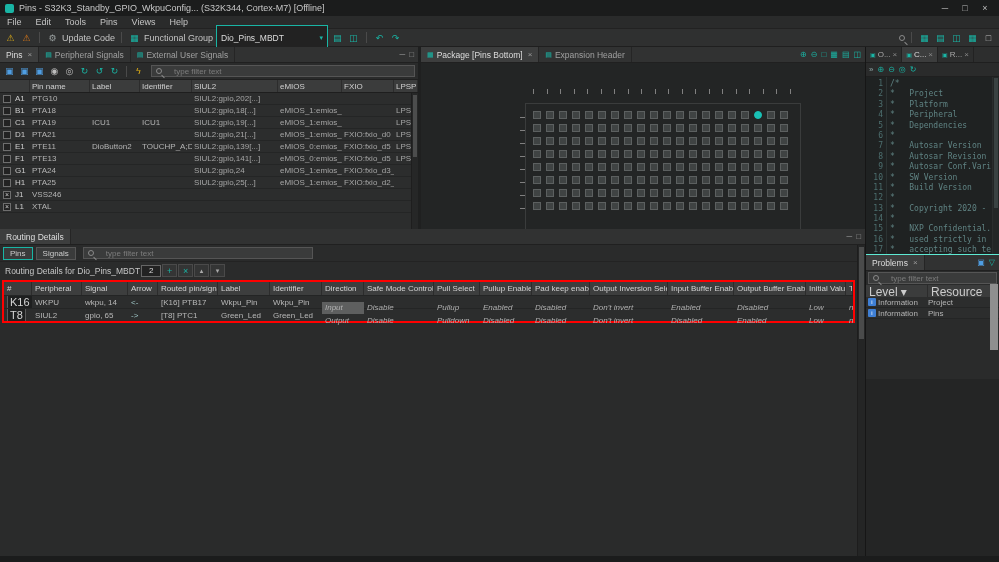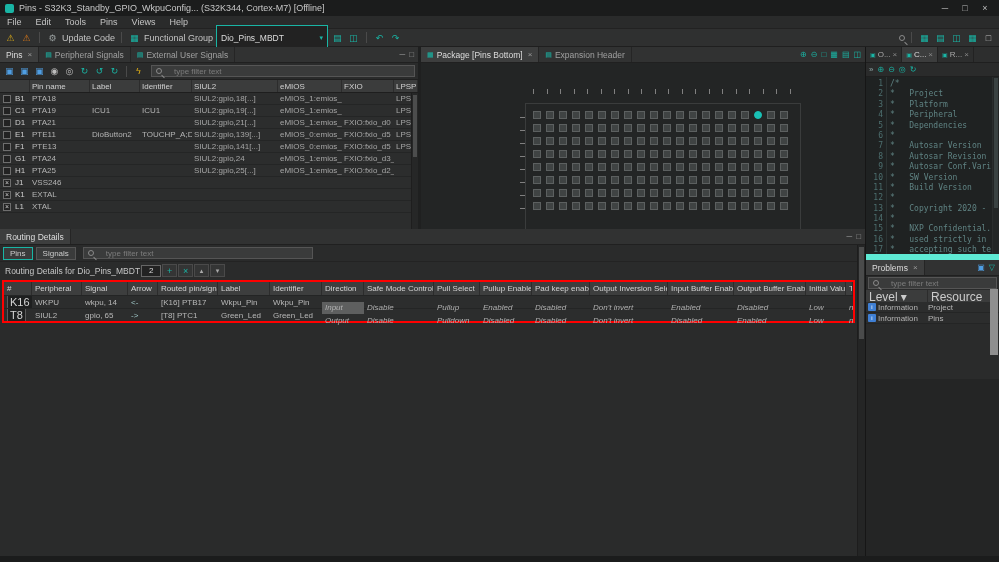--- a/index.html
+++ b/index.html
@@ -95,21 +95,21 @@
 .editor-toolbar{height:14px;display:flex;align-items:center;gap:4px;padding:0 3px;font-size:8px;color:#8fa5a5;border-bottom:1px solid #1f1f1f;background:#2a2b2b;flex:none;}
 .editor{flex:1;display:flex;background:#1f2222;font-family:"DejaVu Sans Mono",monospace;font-size:8px;position:relative;overflow:hidden;}
 .gutter{width:21px;text-align:right;padding:2px 3px 0 0;color:#4d6f6f;border-right:1px solid #2c3333;flex:none;}
 .gutter div{height:10.4px;line-height:10.4px;}
 .code{flex:1;padding:2px 0 0 3px;overflow:hidden;}
 .code .ln{height:10.4px;line-height:10.4px;white-space:pre;}
 .seg-c{color:#5f8383;}
 .ed-scroll{position:absolute;right:0;top:0;bottom:0;width:7px;background:#232626;border-left:1px solid #2a2d2d;}
 .ed-scroll .thumb{margin:1px;height:130px;background:#3a4242;}
 
-.problems-panel{height:125px;display:flex;flex-direction:column;background:#2a2b2b;border-top:6px solid #5eead4;position:relative;flex:none;}
+.problems-panel{height:125px;display:flex;flex-direction:column;background:#2a2b2b;border-top:1px solid #5eead4;position:relative;flex:none;}
 .problems-filter{padding:1px 2px;}
 .pr-head{display:grid;grid-template-columns:62px 1fr;height:12px;background:#3b3c3c;font-size:12px;color:#ccc;align-items:center;}
 .pr-head div{padding:0 3px;border-right:1px solid #2c2c2c;height:100%;display:flex;align-items:center;gap:3px;}
 .pr-row{display:grid;grid-template-columns:12px 50px 1fr;height:11px;align-items:center;font-size:8px;border-bottom:1px solid #242525;background:#2c2d2d;color:#b4b4b4;}
 .info-icon{width:8px;height:8px;background:#3f7fd4;color:#fff;font-size:6px;line-height:8px;text-align:center;margin-left:2px;border-radius:1px;font-style:normal;}
 .pb-scroll{position:absolute;right:1px;top:29px;width:8px;height:66px;background:#8f8f8f;}
 .right-filler{flex:1;background:#242525;}
 .statusbar{position:absolute;left:0;right:0;bottom:0;height:6px;background:#1b1c1c;}
 </style>
 </head>
@@ -210,20 +210,31 @@
               <div class="phc">Label</div>
               <div class="phc">Identifier</div>
               <div class="phc">SIUL2</div>
               <div class="phc">eMIOS</div>
               <div class="phc">FXIO</div>
               <div class="phc">LPSPI</div>
             </div>
           <div class="pins-body" id="pins-body">
               <div class="prow">
                 <span class="pcheck"></span>
+                <span class="pcell pid">A1</span>
+                <span class="pcell">PTG10</span>
+                <span class="pcell"></span>
+                <span class="pcell"></span>
+                <span class="pcell dim">SIUL2:gpio,202[...]</span>
+                <span class="pcell dim"></span>
+                <span class="pcell dim"></span>
+                <span class="pcell dim"></span>
+              </div>
+              <div class="prow">
+                <span class="pcheck"></span>
                 <span class="pcell pid">B1</span>
                 <span class="pcell">PTA18</span>
                 <span class="pcell"></span>
                 <span class="pcell"></span>
                 <span class="pcell dim">SIUL2:gpio,18[...]</span>
                 <span class="pcell dim">eMIOS_1:emios_...</span>
                 <span class="pcell dim"></span>
                 <span class="pcell dim">LPSPI1:lps</span>
               </div>
               <div class="prow">
@@ -289,31 +300,20 @@
                 <span class="pcell"></span>
                 <span class="pcell dim">SIUL2:gpio,25[...]</span>
                 <span class="pcell dim">eMIOS_1:emios_...</span>
                 <span class="pcell dim">FXIO:fxio_d2_i</span>
                 <span class="pcell dim"></span>
               </div>
               <div class="prow">
                 <span class="pcheck">×</span>
                 <span class="pcell pid">J1</span>
                 <span class="pcell">VSS246</span>
-                <span class="pcell"></span>
-                <span class="pcell"></span>
-                <span class="pcell dim"></span>
-                <span class="pcell dim"></span>
-                <span class="pcell dim"></span>
-                <span class="pcell dim"></span>
-              </div>
-              <div class="prow">
-                <span class="pcheck">×</span>
-                <span class="pcell pid">K1</span>
-                <span class="pcell">EXTAL</span>
                 <span class="pcell"></span>
                 <span class="pcell"></span>
                 <span class="pcell dim"></span>
                 <span class="pcell dim"></span>
                 <span class="pcell dim"></span>
                 <span class="pcell dim"></span>
               </div>
               <div class="prow">
                 <span class="pcheck">×</span>
                 <span class="pcell pid">L1</span>

